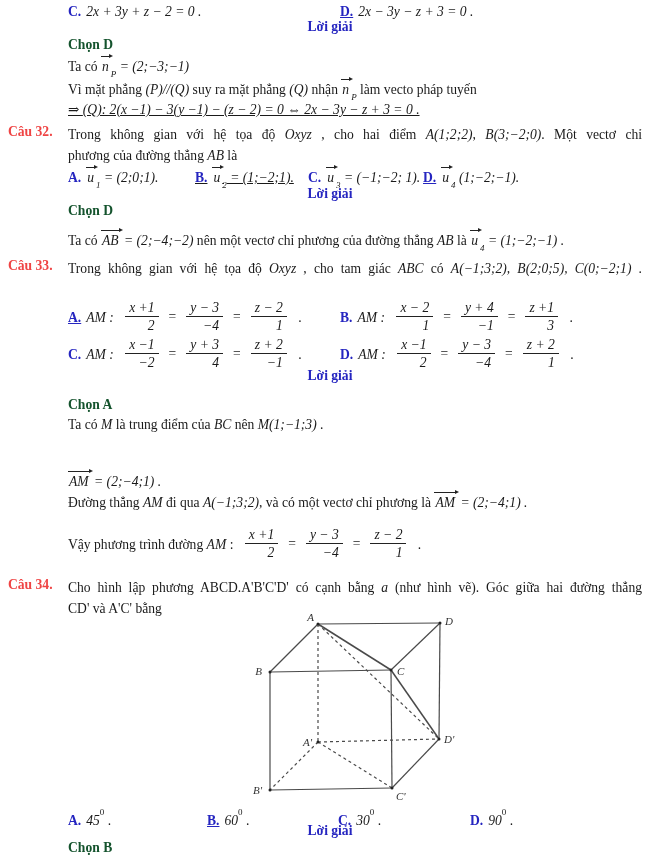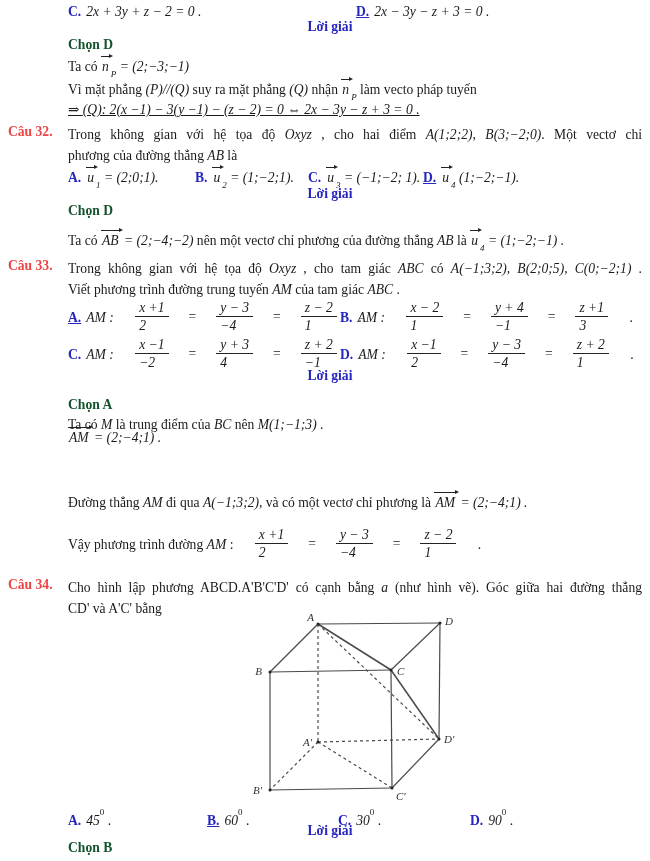--- a/index.html
+++ b/index.html
@@ -20,34 +20,34 @@
   .jline { text-align:justify; text-align-last:justify; }
   i, .fm { font-style:italic; }
   sub.s { font-size:9px; font-style:italic; position:relative; top:2px; }
   sup.d { font-size:9px; position:relative; top:-4px; }
   
   .vec { position:relative; font-style:italic; display:inline-block; padding:0 2px 0 1px; }
   .vec::before { content:""; position:absolute; left:0; right:2px; top:-1px; border-top:1px solid #222; }
   .vec::after { content:""; position:absolute; right:-2px; top:-3px; width:0; height:0;
     border-left:4px solid #222; border-top:2px solid transparent; border-bottom:2px solid transparent; }
   
-  .frac { display:inline-block; vertical-align:middle; text-align:left; margin:0 18px; position:relative; top:-2px; }
+  .frac { display:inline-block; vertical-align:middle; text-align:right; margin:0 8px; position:relative; top:-2px; }
   .frac .fn { display:block; padding:0 4px 1px; line-height:15px; font-style:italic; }
   .frac .fd { display:block; border-top:1px solid #222; padding:1px 4px 0; line-height:15px; font-style:italic; }
   .feq { display:inline-block; vertical-align:middle; margin:0 2px; position:relative; top:-2px; }
   .fracrow { line-height:36px; }
   svg text { font-family:"Liberation Serif","DejaVu Serif",serif; font-style:italic; font-size:11px; fill:#333; }
 </style>
 </head>
 <body>
 
 <div class="row" style="left:68px; top:2px;">
   <span class="optL">C.</span><span class="fm">2x + 3y + z − 2 = 0 .</span>
 </div>
-<div class="row" style="left:356px; top:2px;">
+<div class="row" style="left:340px; top:2px;">
   <span class="optL u">D.</span><span class="fm">2x − 3y − z + 3 = 0 .</span>
 </div>
 <div class="loigiai" style="top:19px;">Lời giải</div>
 <div class="chon" style="top:37px;">Chọn D</div>
 
 <div class="row" style="left:68px; top:57px;">
   <span>Ta có </span><span class="vec">n</span><sub class="s">P</sub><span class="fm"> = (2;−3;−1)</span>
 </div>
 <div class="row" style="left:68px; top:80px;">
   <span>Vì mặt phẳng </span><span class="fm">(P)//(Q)</span><span> suy ra mặt phẳng </span><span class="fm">(Q)</span><span> nhận </span><span class="vec">n</span><sub class="s">P</sub><span> làm vecto pháp tuyến</span>
@@ -62,21 +62,21 @@
     <span>Trong không gian với hệ tọa độ </span><i>Oxyz</i><span> , cho hai điểm </span><i>A(1;2;2)</i><span>,  </span><i>B(3;−2;0)</i><span>. Một vectơ chỉ</span>
   </div>
   <div>
     <span>phương của đường thẳng </span><i>AB</i><span> là</span>
   </div>
 </div>
 
 <div class="row" style="left:68px; top:168px;">
   <span class="optL">A.</span><span class="vec">u</span><sub class="s">1</sub><span class="fm"> = (2;0;1).</span>
 </div>
-<div class="row" style="left:195px; top:168px;">
+<div class="row" style="left:195px; top:168px;text-decoration:underline;">
   <span class="optL">B.</span><span class="vec">u</span><sub class="s">2</sub><span class="fm"> = (1;−2;1).</span>
 </div>
 <div class="row" style="left:308px; top:168px;">
   <span class="optL">C.</span><span class="vec">u</span><sub class="s">3</sub><span class="fm"> = (−1;−2; 1).</span>
 </div>
 <div class="row" style="left:423px; top:168px;">
   <span class="optL u">D.</span><span class="vec">u</span><sub class="s">4</sub><span class="fm"> (1;−2;−1).</span>
 </div>
 
 <div class="loigiai" style="top:186px;">Lời giải</div>
@@ -84,23 +84,20 @@
 
 <div class="row" style="left:68px; top:231px;">
   <span>Ta có </span><span class="vec">AB</span><span class="fm"> = (2;−4;−2)</span><span> nên một vectơ chỉ phương của đường thẳng </span><i>AB</i><span> là </span><span class="vec">u</span><sub class="s">4</sub><span class="fm"> = (1;−2;−1) .</span>
 </div>
 
 <div class="qlabel" style="top:258px;">Câu 33.</div>
 <div class="qbody" style="top:258px;">
   <div class="jline">
     <span>Trong không gian với hệ tọa độ </span><i>Oxyz</i><span> , cho tam giác </span><i>ABC</i><span> có </span><i>A(−1;3;2), B(2;0;5), C(0;−2;1)</i><span> .</span>
   </div>
-  <div>
-    <span>Viết phương trình đường trung tuyến </span><i>AM</i><span> của tam giác </span><i>ABC</i><span> .</span>
-  </div>
 </div>
 
 <div class="row fracrow" style="left:68px; top:300px;">
   <span class="optL u">A.</span><i>AM :</i>
   <span class="frac"><span class="fn">x +1</span><span class="fd">2</span></span><span class="feq">=</span><span class="frac"><span class="fn">y − 3</span><span class="fd">−4</span></span><span class="feq">=</span><span class="frac"><span class="fn">z − 2</span><span class="fd">1</span></span><span> .</span>
 </div>
 <div class="row fracrow" style="left:340px; top:300px;">
   <span class="optL">B.</span><i>AM :</i>
   <span class="frac"><span class="fn">x − 2</span><span class="fd">1</span></span><span class="feq">=</span><span class="frac"><span class="fn">y + 4</span><span class="fd">−1</span></span><span class="feq">=</span><span class="frac"><span class="fn">z +1</span><span class="fd">3</span></span><span> .</span>
 </div>
@@ -112,21 +109,21 @@
   <span class="optL">D.</span><i>AM :</i>
   <span class="frac"><span class="fn">x −1</span><span class="fd">2</span></span><span class="feq">=</span><span class="frac"><span class="fn">y − 3</span><span class="fd">−4</span></span><span class="feq">=</span><span class="frac"><span class="fn">z + 2</span><span class="fd">1</span></span><span> .</span>
 </div>
 
 <div class="loigiai" style="top:368px;">Lời giải</div>
 <div class="chon" style="top:397px;">Chọn A</div>
 
 <div class="row" style="left:68px; top:415px;">
   <span>Ta có </span><i>M</i><span> là trung điểm của </span><i>BC</i><span> nên </span><i>M(1;−1;3)</i><span> .</span>
 </div>
-<div class="row" style="left:68px; top:428px;">
+<div class="row" style="left:68px; top:472px;">
   <span class="vec">AM</span><span class="fm"> = (2;−4;1) .</span>
 </div>
 <div class="row" style="left:68px; top:493px;">
   <span>Đường thẳng </span><i>AM</i><span> đi qua </span><i>A(−1;3;2)</i><span>,  và có một vectơ chỉ phương là </span><span class="vec">AM</span><span class="fm"> = (2;−4;1) .</span>
 </div>
 <div class="row fracrow" style="left:68px; top:527px;">
   <span>Vậy phương trình đường </span><i>AM</i><span> : </span><span class="frac"><span class="fn">x +1</span><span class="fd">2</span></span><span class="feq">=</span><span class="frac"><span class="fn">y − 3</span><span class="fd">−4</span></span><span class="feq">=</span><span class="frac"><span class="fn">z − 2</span><span class="fd">1</span></span><span> .</span>
 </div>
 
 <div class="qlabel" style="top:577px;">Câu 34.</div>

